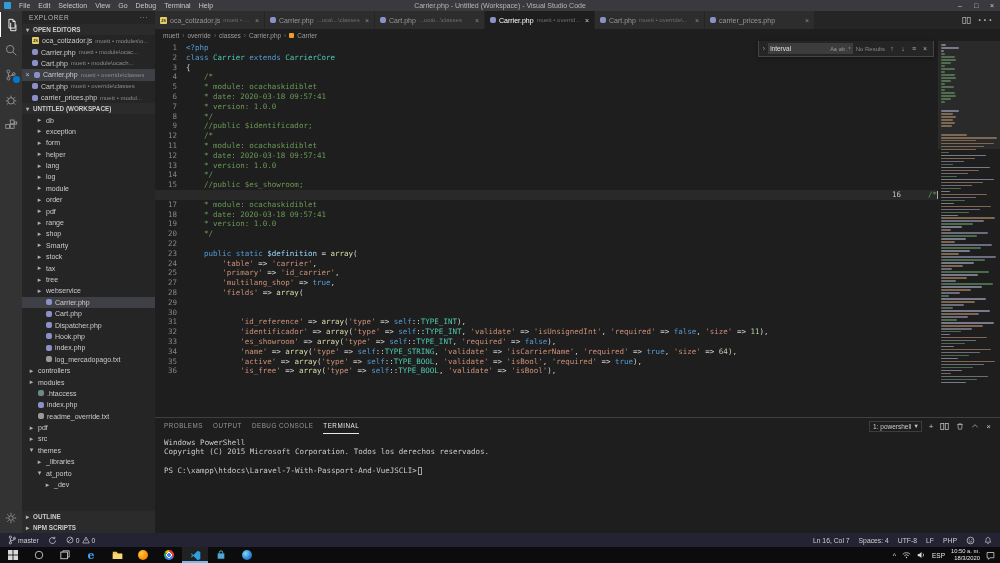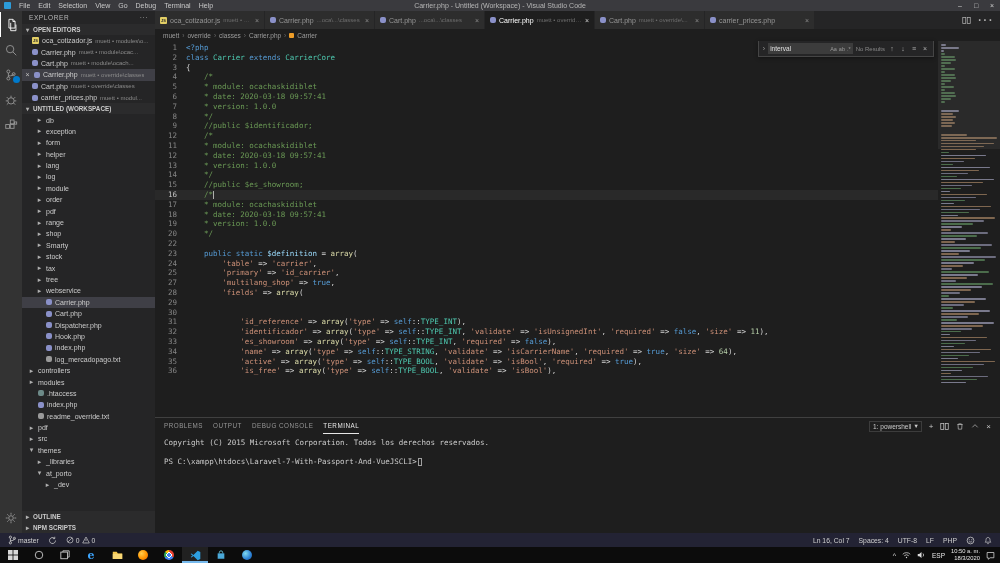--- a/index.html
+++ b/index.html
@@ -65,21 +65,21 @@
 .tab.active .tab-close{color:#d0d0d0;}
 .tab-actions{margin-left:auto;display:flex;align-items:center;gap:6px;padding:0 7px;color:#b0b0b0;}
 .breadcrumbs{height:12px;background:#1e1e1e;display:flex;align-items:center;gap:3px;
   padding:0 8px;font-size:6.5px;color:#9d9d9d;flex:none;}
 .bc-sep{color:#6d6d6d;}
 .bc-symbol{width:5px;height:5px;background:#ee9d28;border-radius:1px;display:inline-block;}
 
 .editor-wrap{flex:1;display:flex;position:relative;min-height:0;background:#1e1e1e;}
 .code-area{flex:1;overflow:hidden;padding-top:2px;font:7.5px/9.8px "DejaVu Sans Mono",monospace;}
 .code-line{height:9.8px;display:flex;white-space:pre;}
-.code-line.current{background:rgba(255,255,255,.05);}
+.code-line.current{background:rgba(255,255,255,.05);justify-content:flex-end;}
 .ln{width:22px;text-align:right;color:#858585;flex:none;margin-right:9px;}
 .code-line.current .ln{color:#c6c6c6;}
 .lc{color:#d4d4d4;}
 .tk-cm{color:#6a9955;}.tk-s{color:#ce9178;}.tk-k{color:#569cd6;}.tk-f{color:#dcdcaa;}
 .tk-t{color:#4ec9b0;}.tk-n{color:#b5cea8;}.tk-v{color:#9cdcfe;}.tk-p{color:#d4d4d4;}
 .cursor{display:inline-block;width:1px;height:8.5px;background:#aeafad;vertical-align:middle;}
 
 .minimap{width:62px;flex:none;position:relative;overflow:hidden;padding-top:2px;}
 .mm-bar{height:1.6px;margin:1.4px 0 0 3px;border-radius:1px;opacity:.85;}
 .mm-slider{position:absolute;left:0;top:0;width:100%;height:108px;background:rgba(121,121,121,.13);}
@@ -656,20 +656,21 @@
               </span>
             <span class="panel-ic">
                 <svg width="8" height="8" viewBox="0 0 12 12">
                   <path d="M2 8l4-4 4 4" fill="none" stroke="#c5c5c5"></path>
                 </svg>
               </span>
             <span class="panel-ic">×</span>
           </span>
         </div>
         <div class="terminal">
+          <div class="t-line"><span>Windows PowerShell</span></div>
           <div class="t-line"><span>Copyright (C) 2015 Microsoft Corporation. Todos los derechos reservados.</span></div>
           <div class="t-line"><span></span></div>
           <div class="t-line"><span>PS C:\xampp\htdocs\Laravel-7-With-Passport-And-VueJSCLI&gt;</span><span class="t-cursor"></span></div>
         </div>
       </div>
     </div>
   </div>
 
   <div class="statusbar">
     <span class="sb-item">

